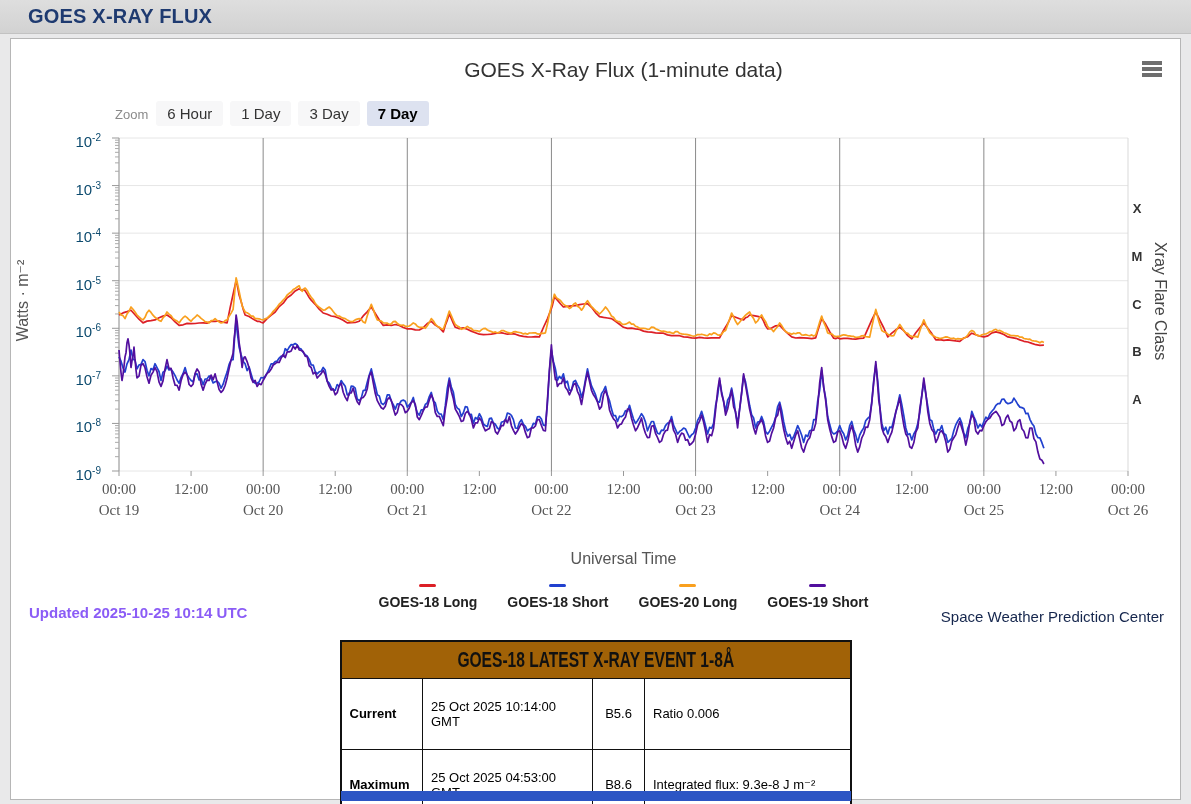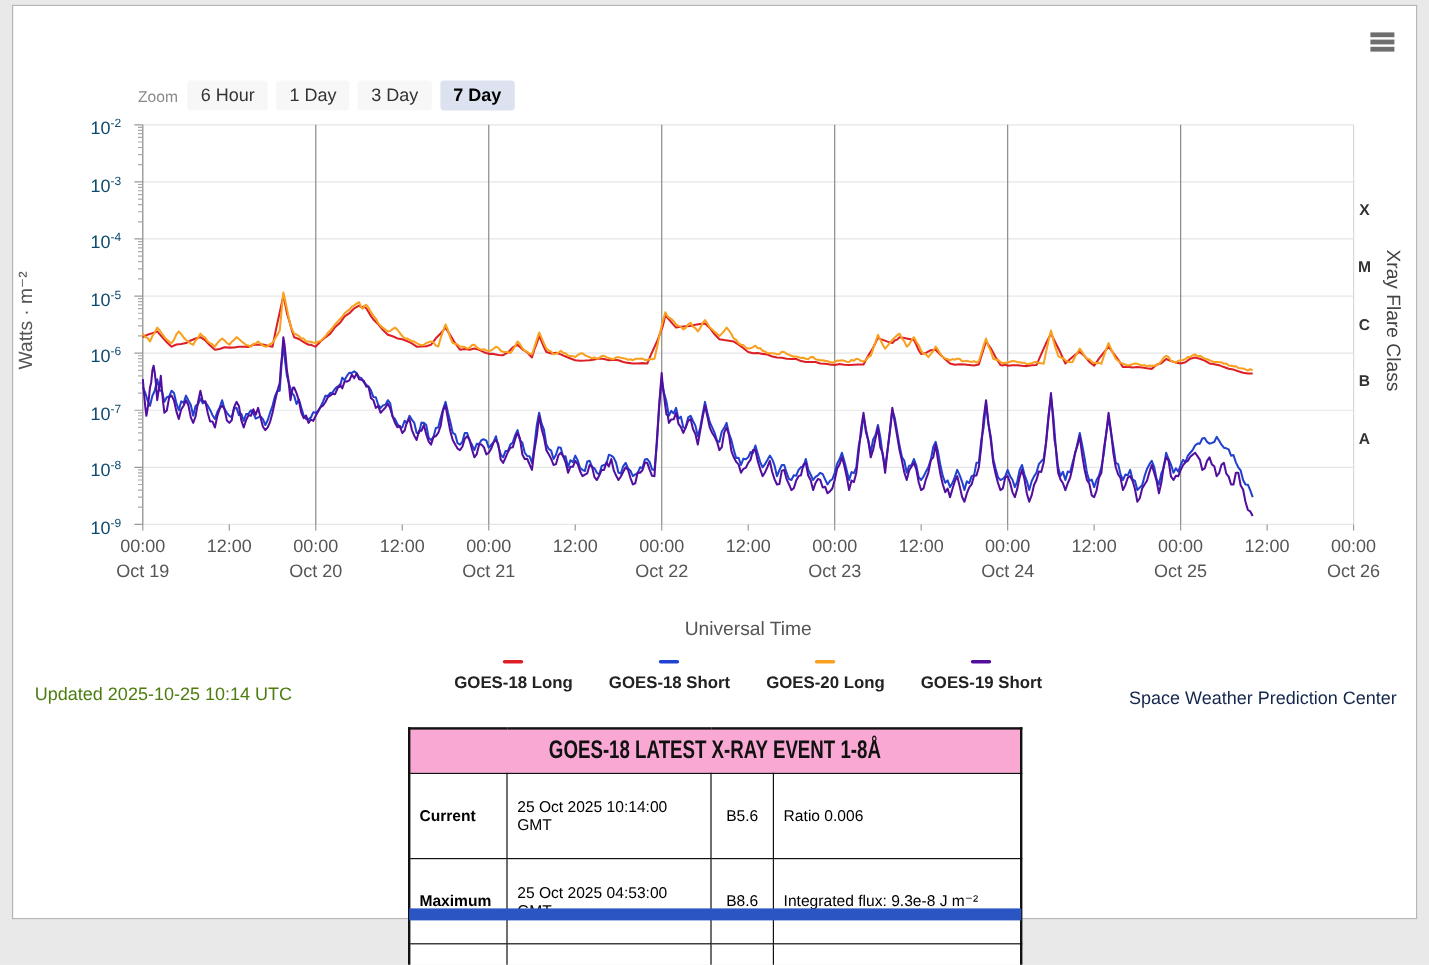--- a/index.html
+++ b/index.html
@@ -22,55 +22,57 @@
   .zoom-btn { font-size:15px; color:#333; background:#f7f7f8; padding:4px 11px; margin-right:7px;
     border-radius:3px; cursor:pointer; }
   .zoom-btn.selected { background:#dde2f0; color:#000; font-weight:bold; }
 
   svg#plot-svg { position:absolute; left:88px; top:92px; }
 
   .ylab { position:absolute; left:24px; width:66px; text-align:right; font-size:15px; color:#0c4a6e; height:20px; line-height:20px; }
   .ylab sup { font-size:10px; }
   .y-title { position:absolute; left:-74px; top:252px; width:170px; text-align:center;
     transform:rotate(-90deg); font-size:16px; color:#555; }
-  .xlab { position:absolute; width:88px; text-align:center; font-size:15px; color:#555; line-height:21px; }
+  .xlab { position:absolute; width:88px; text-align:center; font-size:15px; color:#555; line-height:21px;font-family:Liberation Serif, serif; }
   .x-title { position:absolute; left:108px; top:511px; width:1009px; text-align:center; font-size:16px; color:#555; }
 
   .flare-letter { position:absolute; left:1116px; width:20px; text-align:center;
     font-size:13px; font-weight:bold; color:#333; height:18px; line-height:18px; }
   .right-title { position:absolute; left:1064px; top:253px; width:170px; text-align:center;
     transform:rotate(90deg); font-size:16px; color:#444; }
 
   .legend { position:absolute; left:108px; top:545px; width:1009px; display:flex; justify-content:center; gap:30px; }
   .legend-item { display:flex; align-items:center; gap:7px; cursor:pointer;flex-direction:column; }
   .legend-swatch { width:17px; height:3px; border-radius:2px; }
   .legend-text { font-size:14px; font-weight:bold; color:#222; }
 
-  .updated { position:absolute; left:18px; top:565px; font-size:15px; font-weight:normal; color:#4d7c0f; }
+  .updated { position:absolute; left:18px; top:565px; font-size:15px; font-weight:bold; color:#8b5cf6; }
   .source { position:absolute; right:16px; top:569px; font-size:15px; color:#15264d; }
 
   table.event { position:absolute; left:50%; transform:translateX(-50%); top:601px;
     border-collapse:collapse; border:2px solid #111; background:#fff; }
-  table.event th.tbl-title { background:#f9a8d4; border:1px solid #111; height:37px; text-align:center; padding:0 18px; }
+  table.event th.tbl-title { background:#a16207; border:1px solid #111; height:37px; text-align:center; padding:0 18px; }
   table.event th.tbl-title span { display:inline-block; font-size:19px; font-weight:bold; color:#111;
     transform:scale(.82,1.12); letter-spacing:0; white-space:nowrap; }
   table.event td, table.event th.rowlab { border:1px solid #111; font-size:13px; color:#000; padding:20px 8px; height:27px; }
   th.rowlab { text-align:left; font-weight:bold; width:82px; }
   td.time { width:170px; }
   td.cls  { width:52px; text-align:center; }
   td.extra{ width:206px; }
 
   .bottom-bar { position:absolute; left:50%; transform:translateX(-50%); top:752px; width:510px; height:10px; }
 </style>
 </head>
 <body>
 
 <div class="page">
+  <div class="top-header">GOES X-RAY FLUX</div>
 
   <div class="panel">
+    <div class="chart-title">GOES X-Ray Flux (1-minute data)</div>
 
     <div class="menu-btn" title="Chart context menu">
       <span></span>
         <span></span>
         <span></span>
     </div>
 
     <div class="zoom-row">
       <span class="zoom-label">Zoom</span>
       <span id="zoom-buttons"><span class="zoom-btn">6 Hour</span><span class="zoom-btn">1 Day</span><span class="zoom-btn">3 Day</span><span class="zoom-btn selected">7 Day</span></span>

